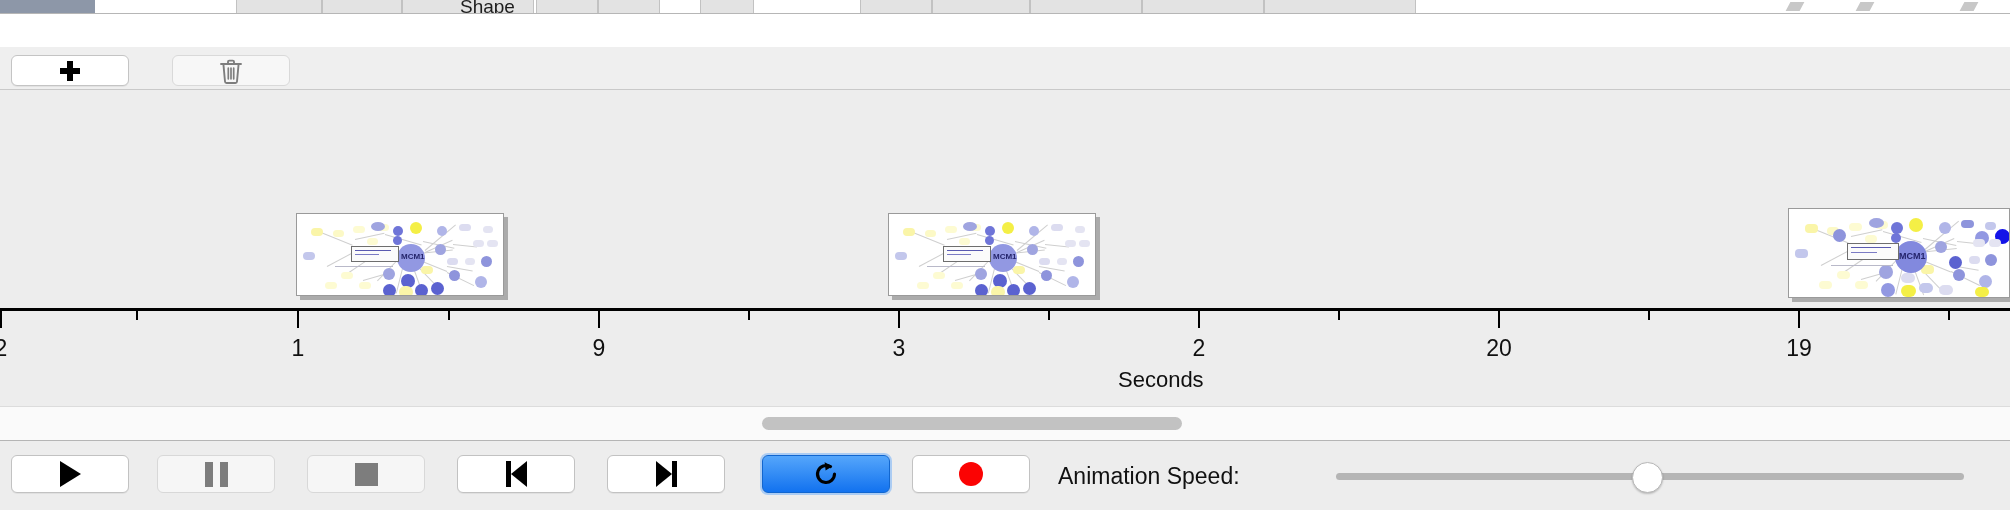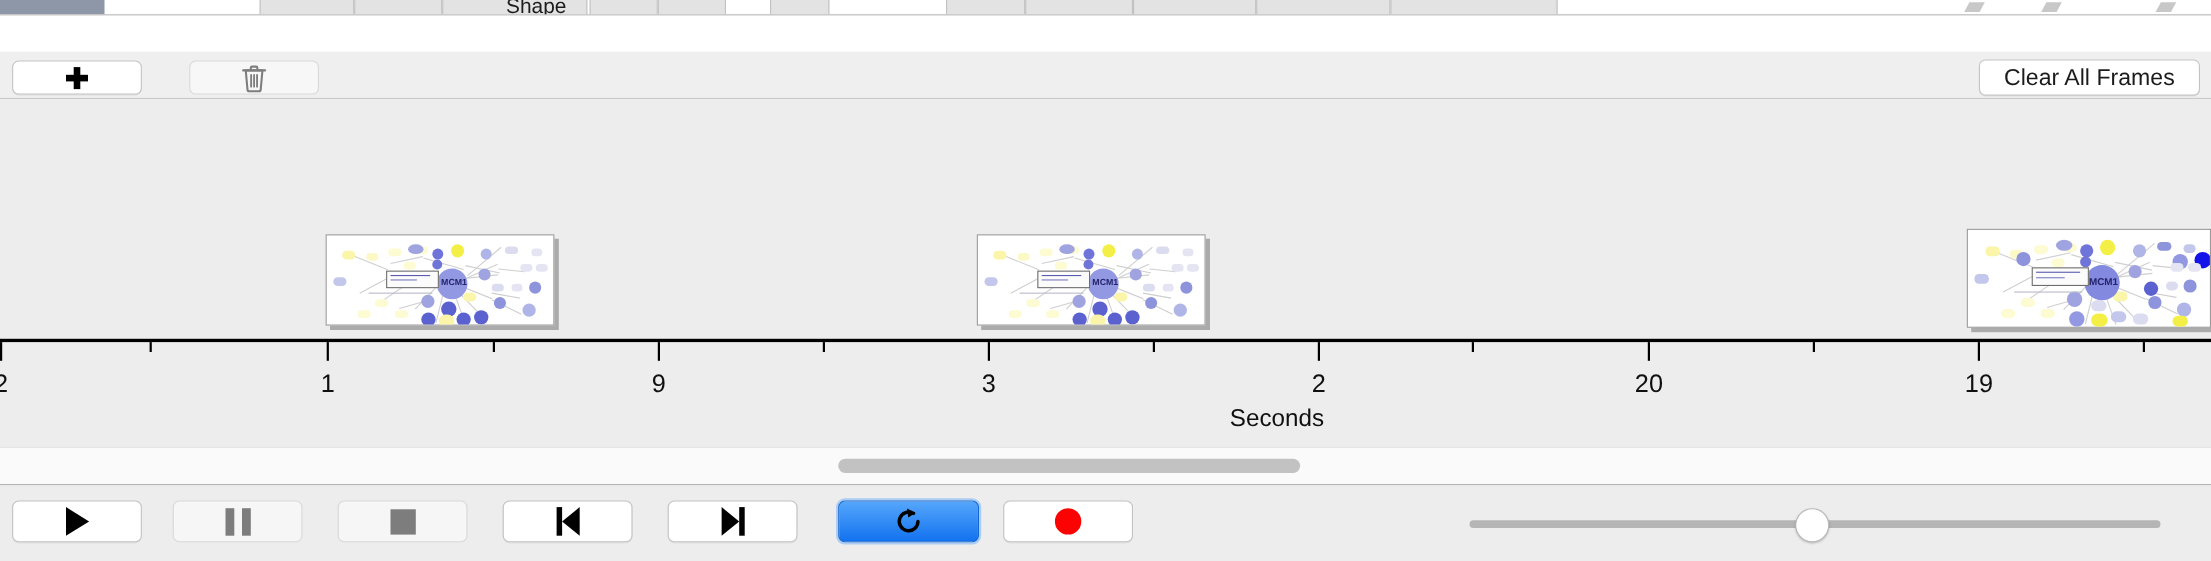--- a/index.html
+++ b/index.html
@@ -327,21 +327,20 @@
     <div id="add-frame-button" class="tbtn enabled">
       <span class="plus-icon"></span>
     </div>
     <div id="delete-frame-button" class="tbtn disabled">
       <svg width="26" height="28" viewBox="0 0 26 28">
         <path d="M3 7 h20 M10 7 v-2.2 a1.2 1.2 0 0 1 1.2 -1.2 h3.6 a1.2 1.2 0 0 1 1.2 1.2 v2.2" stroke="#7e7e7e" stroke-width="1.9" fill="none" stroke-linecap="round"></path>
         <path d="M5.4 7 L7 24.5 a1.6 1.6 0 0 0 1.6 1.5 h8.8 a1.6 1.6 0 0 0 1.6 -1.5 L20.6 7 Z" stroke="#7e7e7e" stroke-width="1.9" fill="none" stroke-linejoin="round"></path>
         <path d="M10.3 11.2 v10.6 M13 11.2 v10.6 M15.7 11.2 v10.6" stroke="#7e7e7e" stroke-width="1.7" fill="none" stroke-linecap="round"></path>
       </svg>
     </div>
-    <div id="clear-all-frames-button" class="tbtn">Clear All Frames</div>
   </div>
 
   <div class="timeline-panel">
     <div class="timeline-inner">
 
       <div class="frame-thumb" style="left:296px; top:123px; width:208px; height:83px;">
         <div class="net-canvas">
           <div class="edge" style="left:24px;top:18px;width:34px;transform:rotate(22deg);"></div>
           <div class="edge" style="left:58px;top:25px;width:30px;transform:rotate(-12deg);"></div>
           <div class="edge" style="left:88px;top:20px;width:38px;transform:rotate(16deg);"></div>
@@ -601,18 +600,19 @@
       <svg width="30" height="30" viewBox="0 0 30 30">
         <path d="M23.5 15 a8.5 8.5 0 1 1 -4.1 -7.3" stroke="#000" stroke-width="3.1" fill="none" stroke-linecap="round"></path>
         <path d="M13.6 3.2 L21.4 7.3 L14.6 11.4 Z" fill="#000"></path>
       </svg>
     </div>
 
     <div class="cbtn enabled" style="left:912px; width:118px;">
       <span class="ico-record"></span>
     </div>
 
+    <div class="speed-label" style="left:1058px;">Animation Speed:</div>
 
     <div class="slider-track" style="left:1336px; width:628px;"></div>
     <div class="slider-thumb" style="left:1632px;"></div>
   </div>
 
 </div>
 
 </body></html>

